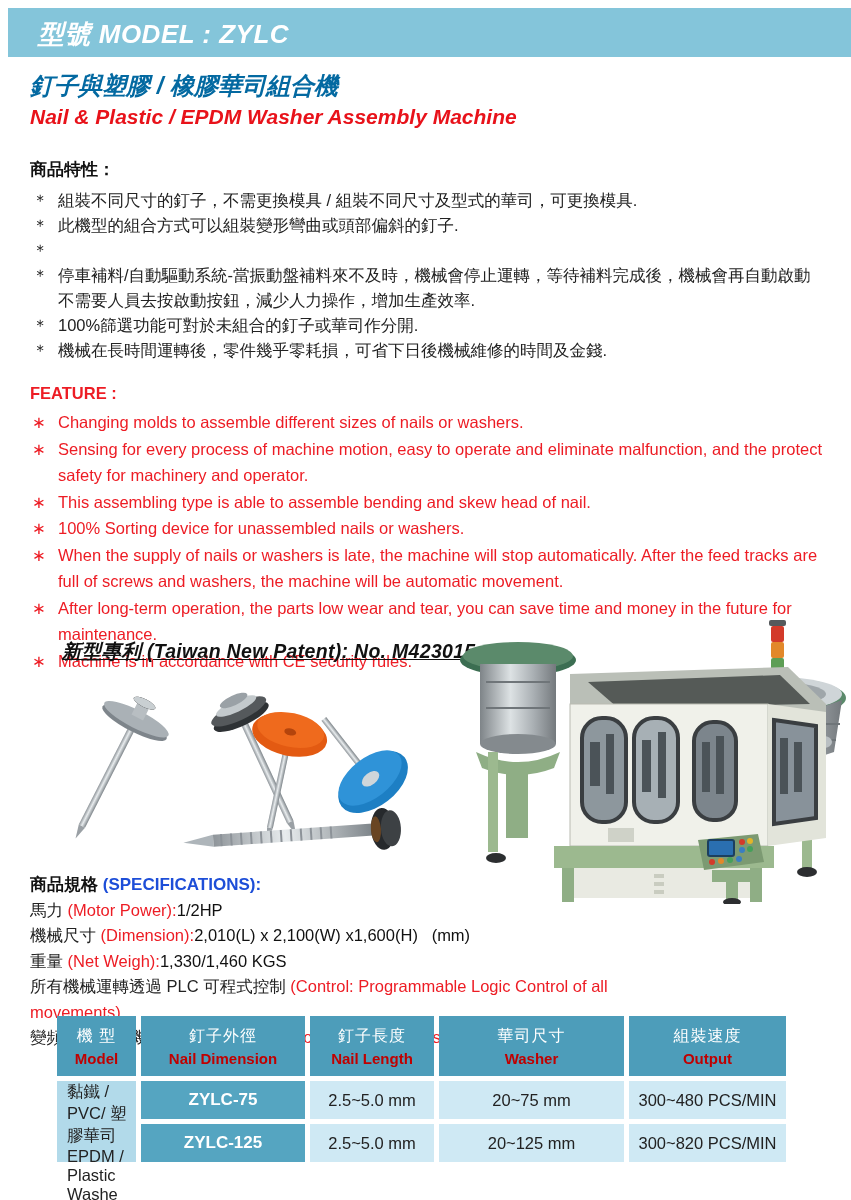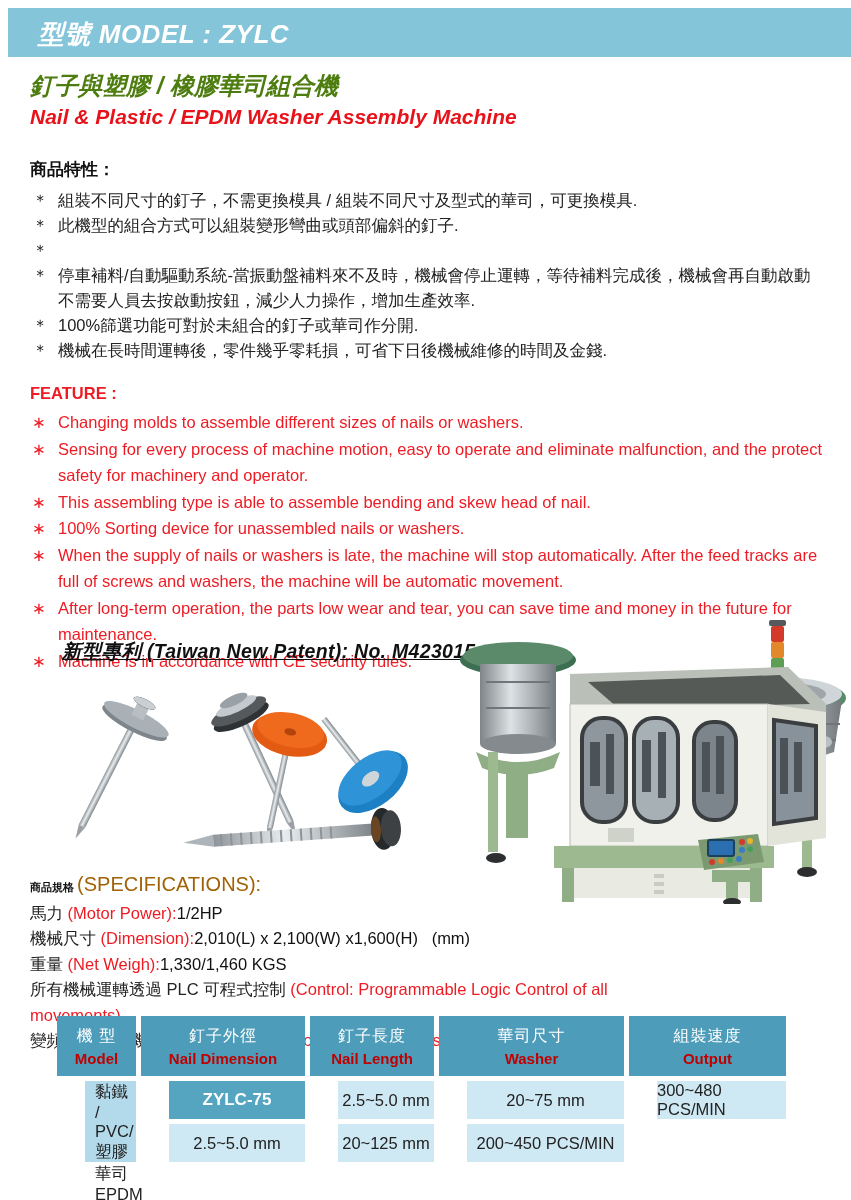--- a/index.html
+++ b/index.html
@@ -8,21 +8,21 @@
     font-family:"Liberation Sans", sans-serif;color:#222;overflow:hidden;
   }
   .abs{position:absolute;}
   
   .topbar{top:8px;left:8px;width:851px;height:49px;background:#84c5da;}
   .topbar-text{
     margin:9px 0 0 30px;color:#ffffff;font-size:26px;font-weight:bold;font-style:italic;
     letter-spacing:0.5px;
   }
   
-  .title-zh{top:70px;left:30px;font-size:24px;font-weight:bold;font-style:italic;color:#4d7c0f;}
+  .title-zh{top:70px;left:30px;font-size:24px;font-weight:bold;font-style:italic;color:#0369a1;}
   .title-en{top:105px;left:30px;font-size:21px;font-weight:bold;font-style:italic;color:#e8121a;}
   
   .feat-zh{top:158px;left:30px;width:795px;}
   .feat-zh .heading{font-size:17px;font-weight:bold;color:#111;margin-bottom:7px;}
   .feat-list{list-style:none;margin:0;padding:0;}
   .feat-list li{display:flex;align-items:flex-start;}
   .feat-zh .feat-list li{font-size:16.5px;line-height:25px;color:#222;}
   .feat-marker{width:26px;flex:0 0 26px;text-align:left;padding-left:2px;}
   .feat-en{top:384px;left:30px;width:795px;color:#ed1c24;}
   .feat-en .heading{font-size:16.5px;font-weight:bold;margin-bottom:6px;}
@@ -33,38 +33,38 @@
     text-decoration:underline;letter-spacing:0.3px;
   }
   
   .nails-fig{left:35px;top:683px;width:415px;height:178px;}
   .machine-fig{left:458px;top:612px;width:393px;height:292px;}
   
   .specs{top:872px;left:30px;width:640px;font-size:16.5px;line-height:25.5px;}
   .specs .zh{color:#222;}
   .specs .red{color:#ed1c24;}
   .specs .val{color:#111;}
-  .specs .head-zh{font-weight:bold;color:#111;font-size:11px;text-align:center;}
-  .specs .head-red{font-weight:normal;color:#a16207;font-size:20px;}
+  .specs .head-zh{font-weight:bold;color:#111;font-size:17px;text-align:center;}
+  .specs .head-red{font-weight:bold;color:#1d4ed8;font-size:17px;}
   
   .spec-table{
     top:1016px;left:57px;width:733px;
     display:grid;
     grid-template-columns:79px 164px 124px 185px 157px;
     grid-template-rows:60px 38px 38px;
     gap:5px;
   }
   .th{
     background:#4d9dba;display:flex;flex-direction:column;align-items:center;justify-content:center;
   }
   .th .zh{color:#ffffff;font-size:16px;letter-spacing:1px;}
   .th .en{color:#c00000;font-size:15px;font-weight:bold;margin-top:3px;}
   .td{
     background:#cfe9f4;display:flex;align-items:center;justify-content:center;
-    font-size:16.5px;color:#222;margin-left:28px;
+    font-size:16.5px;color:#222;
   }
   .td.model{background:#55a5c1;color:#ffffff;font-weight:bold;font-size:17px;}
   .td.washer{
     grid-row:2/4;background:#b2daea;flex-direction:column;align-items:flex-start;
     justify-content:space-around;padding-left:10px;box-sizing:border-box;
   }
   .td.washer .w-line{font-size:16.5px;color:#222;}
 </style>
 </head>
 <body>
@@ -350,16 +350,17 @@
 
   <div class="td model">ZYLC-75</div>
   <div class="td">2.5~5.0 mm</div>
   <div class="td">20~75 mm</div>
   <div class="td washer">
     <span class="w-line">黏鐵 / PVC/ 塑膠華司</span>
     <span class="w-line">EPDM / Plastic Washe</span>
   </div>
   <div class="td">300~480 PCS/MIN</div>
 
+  <div class="td model">ZYLC-125</div>
   <div class="td">2.5~5.0 mm</div>
   <div class="td">20~125 mm</div>
-  <div class="td">200~450 PCS/MIN</div>
+  <div class="td">300~820 PCS/MIN</div>
 </div>
 
 </body></html>

